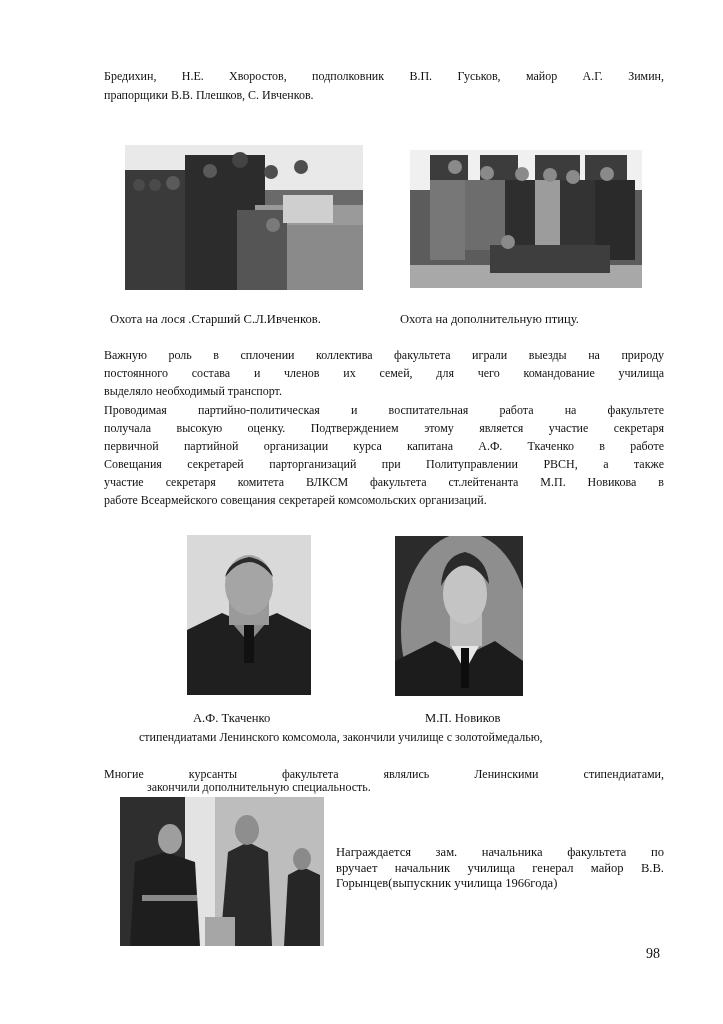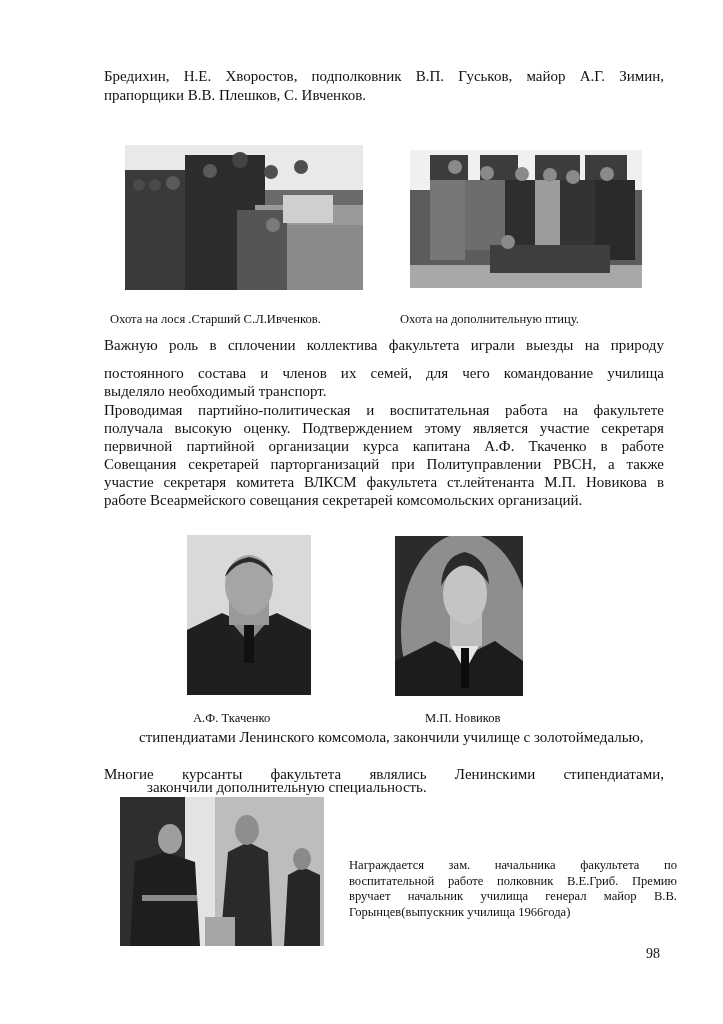--- a/index.html
+++ b/index.html
@@ -1,25 +1,25 @@
 <!DOCTYPE html>
 <html><head>
 <meta charset="utf-8">
 <style>
   html, body { margin: 0; padding: 0; background: #ffffff; }
   body { width: 723px; height: 1024px; position: relative; overflow: hidden;
          font-family: "Liberation Serif", "DejaVu Serif", serif; color: #111; }
-  .p { position: absolute; left: 104px; width: 560px; font-size: 15px; line-height: 18.4px;
+  .p { position: absolute; left: 104px; width: 560px; font-size: 12px; line-height: 18.4px;
        text-align: justify; margin: 0; }
   .jl { text-align-last: justify; }
   .cap { position: absolute; font-size: 12.6px; white-space: nowrap; }
   .photo { position: absolute; overflow: hidden; }
   .photo svg { display: block; width: 100%; height: 100%; }
   .sidecap { position: absolute; left: 336px; top: 845px; width: 328px; font-size: 12.6px;
-             line-height: 15.6px; text-align: justify; margin: 13px; }
+             line-height: 15.6px; text-align: justify; margin: 0; }
   .pagenum { position: absolute; left: 646px; top: 946px; font-size: 14px; }
 </style>
 </head>
 <body>
 
 <p class="p jl" style="top:67px;">Бредихин, Н.Е. Хворостов, подполковник В.П. Гуськов, майор А.Г. Зимин,</p>
 <p class="p" style="top:86px;">прапорщики В.В. Плешков, С. Ивченков.</p>
 
 <div class="photo" style="left:125px; top:145px; width:238px; height:145px;">
   <svg viewBox="0 0 238 145" preserveAspectRatio="none">
@@ -65,21 +65,21 @@
     <circle cx="140" cy="25" r="7" fill="#8a8a8a"></circle>
     <circle cx="163" cy="27" r="7" fill="#8a8a8a"></circle>
     <circle cx="197" cy="24" r="7" fill="#8a8a8a"></circle>
     <circle cx="98" cy="92" r="7" fill="#8a8a8a"></circle>
   </svg>
 </div>
 
 <div class="cap" style="left:110px; top:312px;">Охота на лося .Старший С.Л.Ивченков.</div>
 <div class="cap" style="left:400px; top:312px;">Охота на дополнительную птицу.</div>
 
-<p class="p jl" style="top:336px;">Важную роль в сплочении коллектива факультета играли выезды на природу</p>
+<p class="p jl" style="top:346px;">Важную роль в сплочении коллектива факультета играли выезды на природу</p>
 <p class="p jl" style="top:364px;">постоянного состава и членов их семей, для чего командование училища</p>
 <p class="p" style="top:382px;">выделяло необходимый транспорт.</p>
 
 <p class="p jl" style="top:401px;">Проводимая партийно-политическая и воспитательная работа на факультете</p>
 <p class="p jl" style="top:419px;">получала высокую оценку. Подтверждением этому является участие секретаря</p>
 <p class="p jl" style="top:437px;">первичной партийной организации курса капитана А.Ф. Ткаченко  в работе</p>
 <p class="p jl" style="top:455px;">Совещания секретарей парторганизаций при Политуправлении РВСН, а также</p>
 <p class="p jl" style="top:473px;">участие секретаря комитета ВЛКСМ факультета ст.лейтенанта М.П. Новикова  в</p>
 <p class="p" style="top:491px;">работе Всеармейского совещания секретарей комсомольских организаций.</p>
 
@@ -127,18 +127,17 @@
     <path d="M108 55 L128 45 L148 55 L152 149 L100 149 Z" fill="#2a2a2a"></path>
     <ellipse cx="127" cy="33" rx="12" ry="15" fill="#8e8e8e"></ellipse>
     <path d="M168 78 L183 70 L200 78 L200 149 L164 149 Z" fill="#262626"></path>
     <ellipse cx="182" cy="62" rx="9" ry="11" fill="#8a8a8a"></ellipse>
     <rect x="85" y="120" width="30" height="29" fill="#a6a6a6"></rect>
   </svg>
 </div>
 
 <div class="sidecap">
   <div class="jl" style="text-align:justify;">Награждается зам. начальника факультета по</div>
-  <div class="jl" style="text-align:justify;">воспитательной работе полковник В.Е.Гриб. Премию</div>
   <div class="jl" style="text-align:justify;">вручает начальник училища генерал майор В.В.</div>
   <div>Горынцев(выпускник училища 1966года)</div>
 </div>
 
 <div class="pagenum">98</div>
 
 </body></html>

